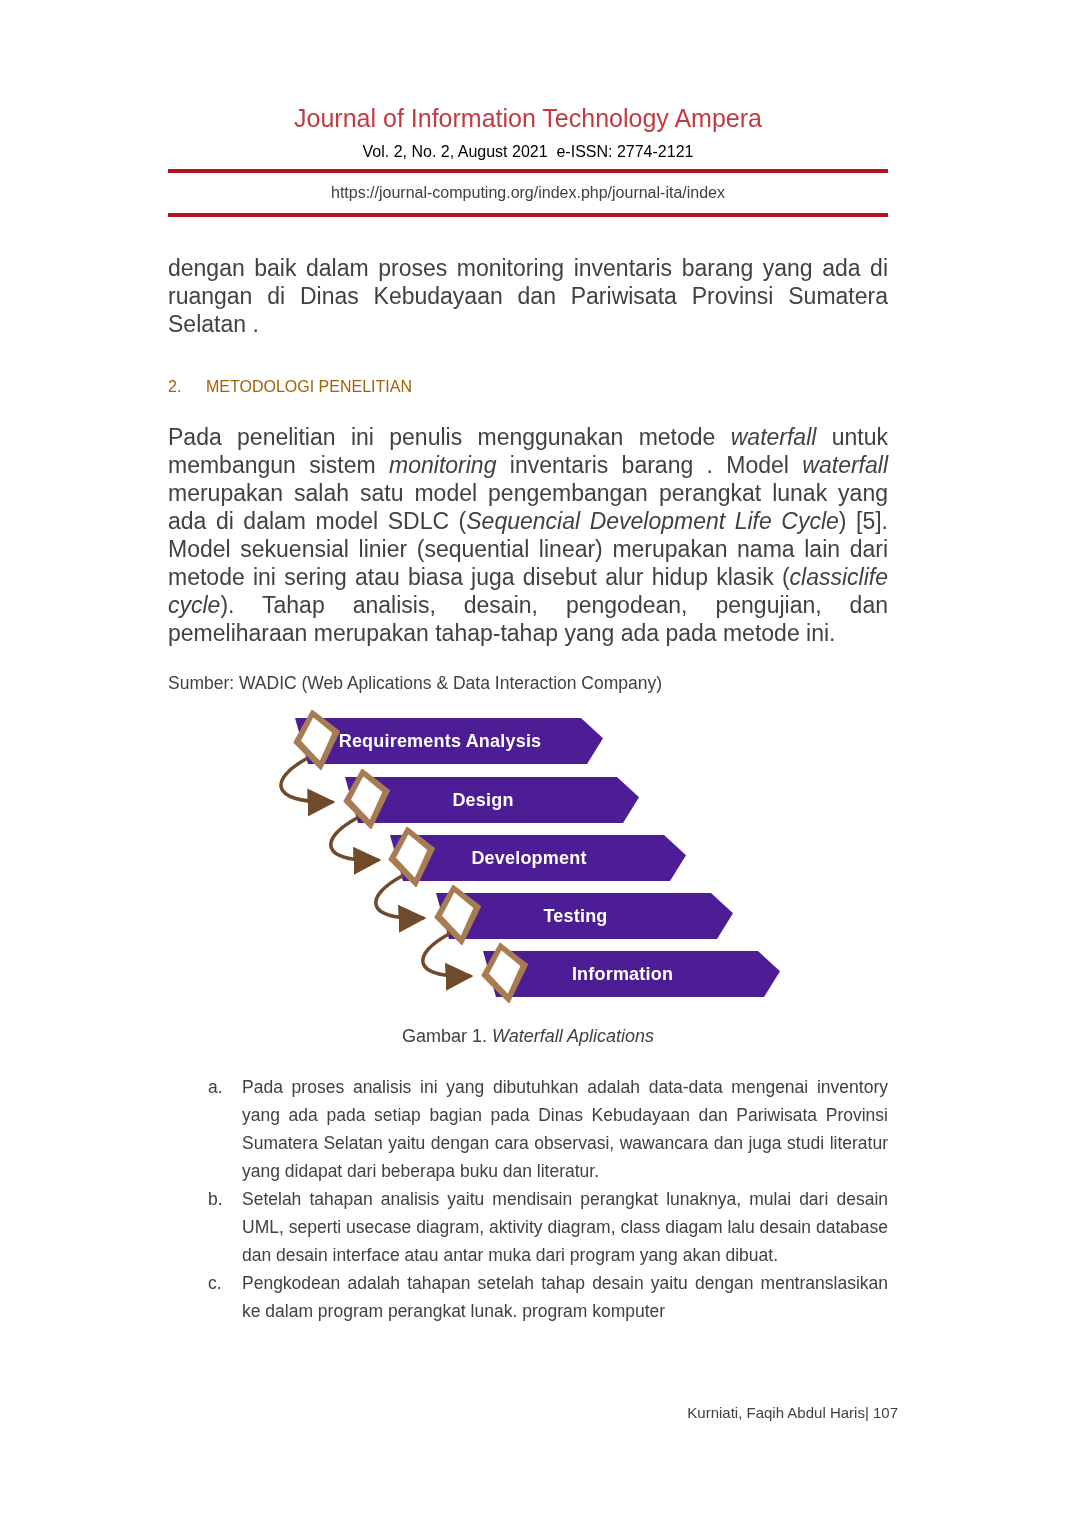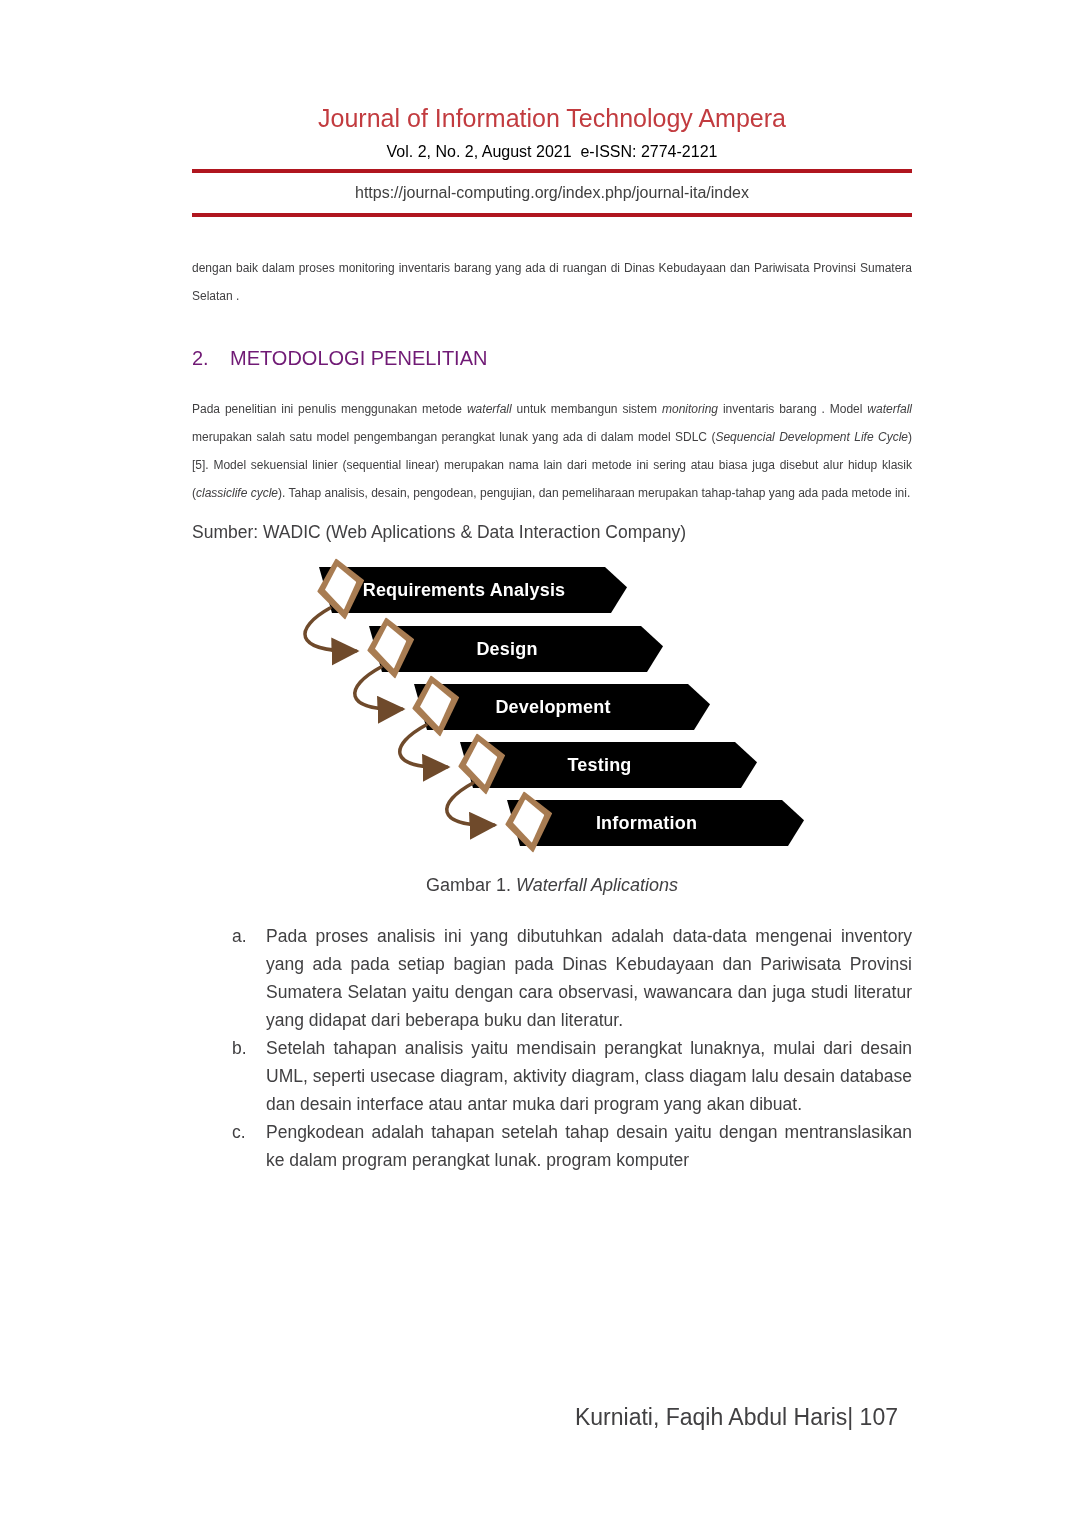--- a/index.html
+++ b/index.html
@@ -1,42 +1,42 @@
 <!DOCTYPE html>
 <html><head>
 <meta charset="utf-8">
 <style>
   html,body{margin:0;padding:0;}
   body{
     width:1075px;height:1518px;background:#ffffff;position:relative;
     font-family:"Liberation Sans", sans-serif;color:#414042;
     -webkit-font-smoothing:antialiased;
   }
-  .content{position:absolute;left:192px;top:0;width:720px;}
+  .content{position:absolute;left:168px;top:0;width:720px;}
 
   
   .journal-title{margin-top:103px;text-align:center;font-size:25px;line-height:30px;color:#c23b3f;font-weight:400;}
   .issue-line{margin-top:8px;text-align:center;font-size:16px;line-height:22px;color:#000000;}
   .rule{margin-top:6px;height:4px;background:#b0161f;}
   .url-line{margin-top:9px;text-align:center;font-size:16px;line-height:22px;color:#404040;}
   .rule2{margin-top:9px;height:4px;background:#b0161f;}
 
   
-  .para{font-size:12px;line-height:28px;text-align:justify;}
+  .para{font-size:23px;line-height:28px;text-align:justify;}
   .p1{margin-top:37px;}
-  .section-heading{margin-top:35px;font-size:20px;line-height:27px;color:#701a75;}
+  .section-heading{margin-top:35px;font-size:16px;line-height:27px;color:#a16207;}
   .section-heading .num{display:inline-block;width:38px;}
   .p2{margin-top:23px;}
   .it{font-style:italic;}
   .source-line{margin-top:3px;font-size:17.5px;line-height:27px;}
 
   
   .figure{position:relative;margin-top:18px;width:720px;height:292px;}
   .banner{
-    position:absolute;height:46px;background:#000000;
+    position:absolute;height:46px;background:#4c1d95;
     clip-path:polygon(0 0, calc(100% - 22px) 0, 100% 44%, calc(100% - 16px) 100%, 13px 100%);
     filter:drop-shadow(1px 2px 1px rgba(95,64,32,0.35));
   }
   .banner .label{
     position:absolute;left:0;right:18px;top:0;bottom:0;
     display:flex;align-items:center;justify-content:center;
     color:#ffffff;font-weight:bold;font-size:18px;letter-spacing:0.2px;
   }
   .s1{left:127px;top:3px;width:308px;}
   .s2{left:177px;top:62px;width:294px;}
@@ -55,21 +55,21 @@
   .connectors{position:absolute;left:0;top:0;width:720px;height:292px;pointer-events:none;z-index:4;}
 
   .figure-caption{margin-top:16px;text-align:center;font-size:18px;line-height:27px;}
 
   
   .abc-list{margin-top:23px;margin-left:40px;}
   .abc-item{display:grid;grid-template-columns:34px 1fr;font-size:17.5px;line-height:28px;}
   .abc-item .item-text{text-align:justify;}
 
   
-  .page-footer{position:absolute;top:1404px;left:178px;width:720px;text-align:right;font-size:23px;color:#414042;}
+  .page-footer{position:absolute;top:1404px;left:178px;width:720px;text-align:right;font-size:15px;color:#414042;}
 </style>
 </head>
 <body>
 
 <div class="content">
 
   <div class="journal-title">Journal of Information Technology Ampera</div>
   <div class="issue-line">Vol. 2, No. 2, August 2021 &nbsp;e-ISSN: 2774-2121</div>
   <div class="rule"></div>
   <div class="url-line">https://journal-computing.org/index.php/journal-ita/index</div>

